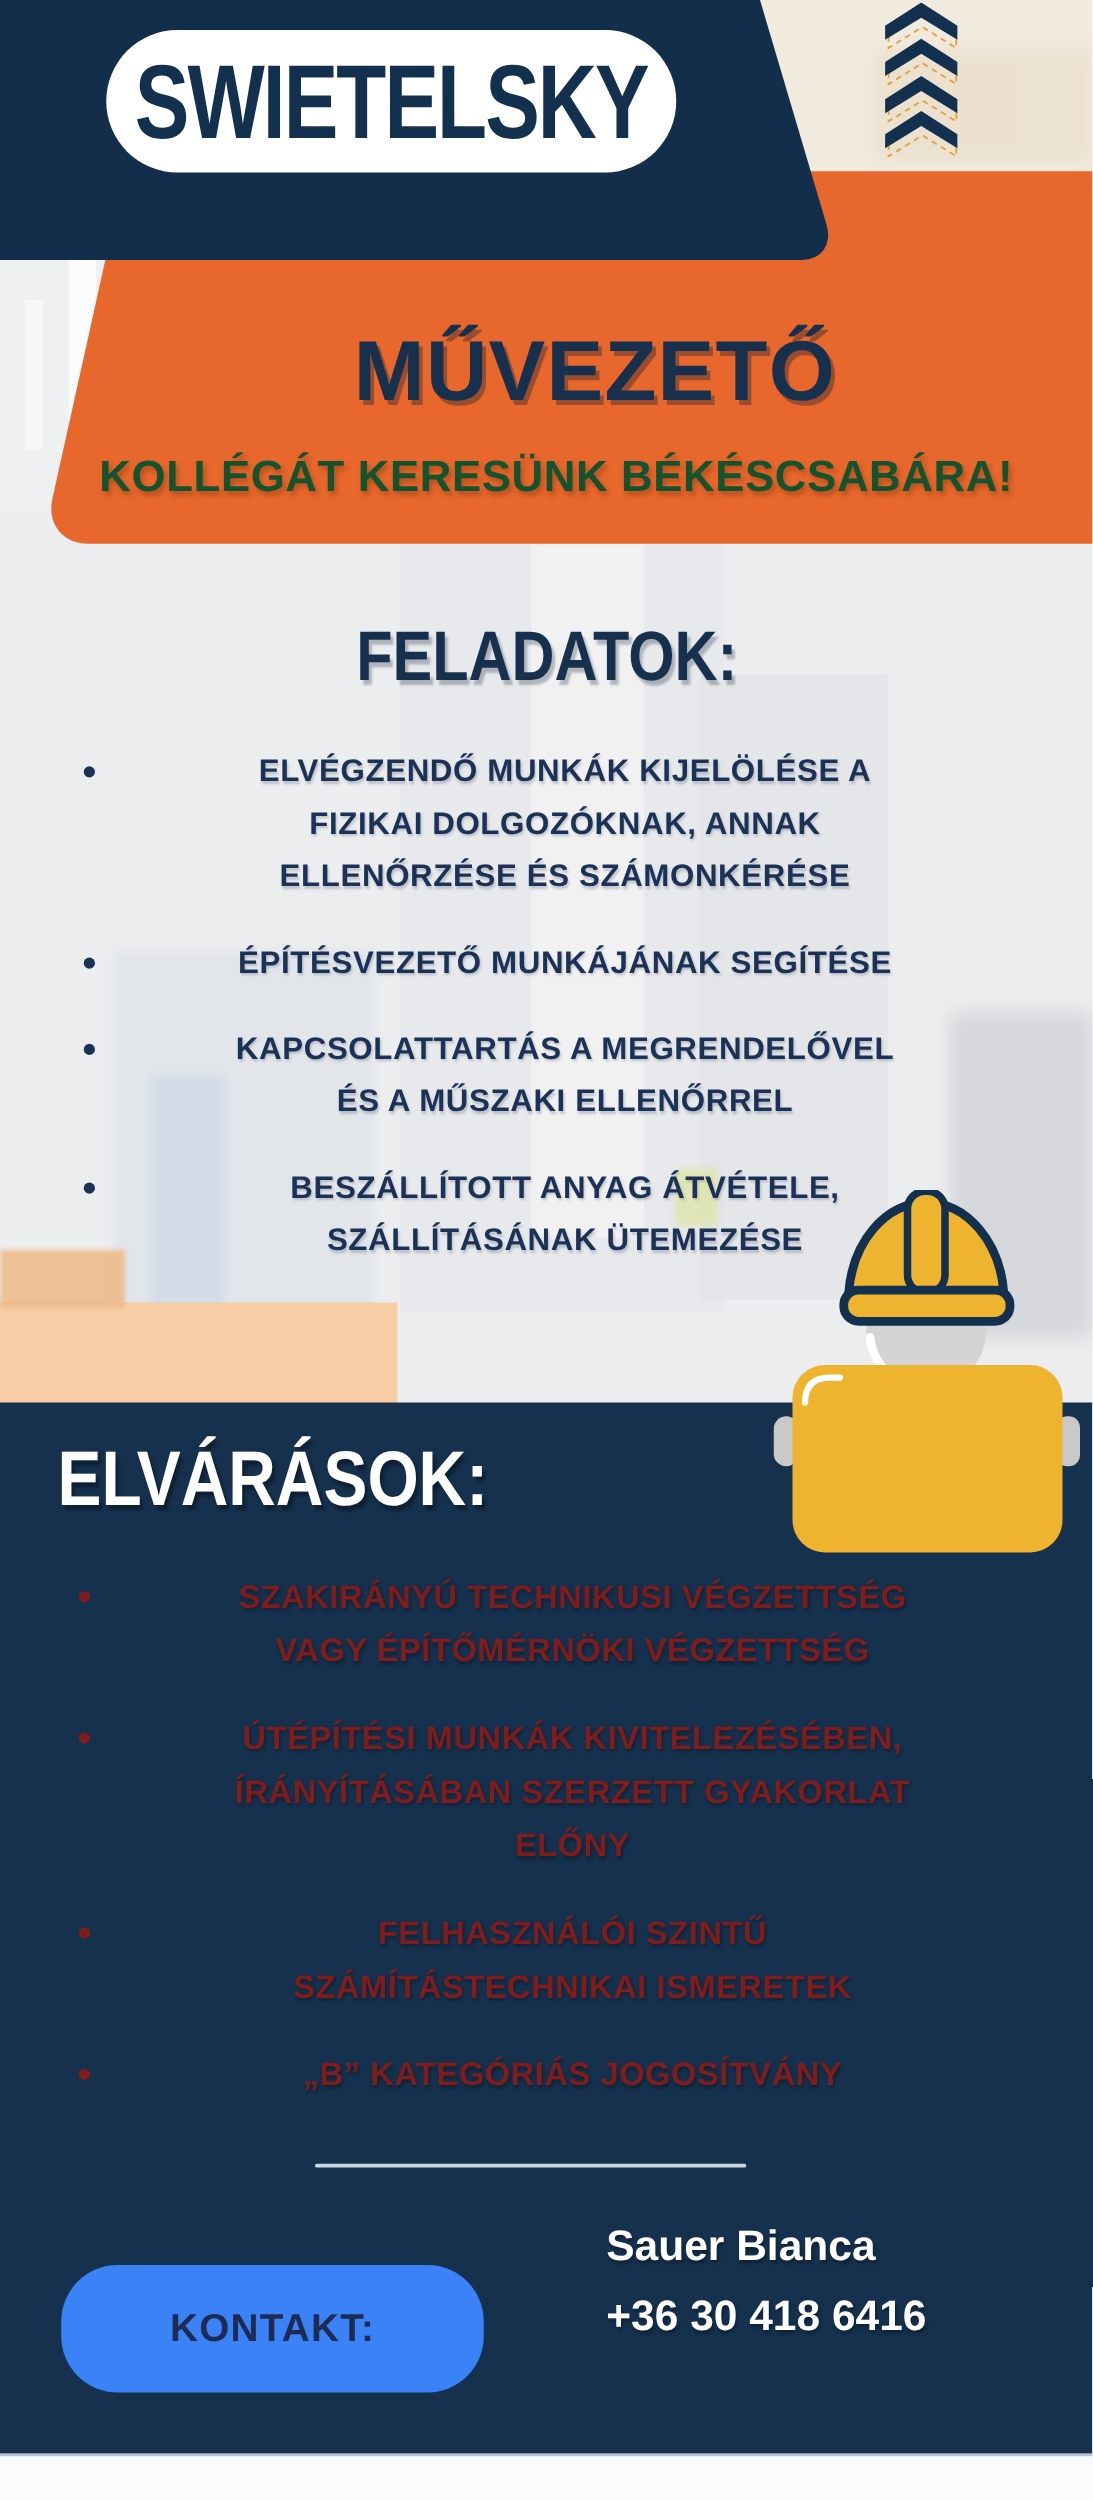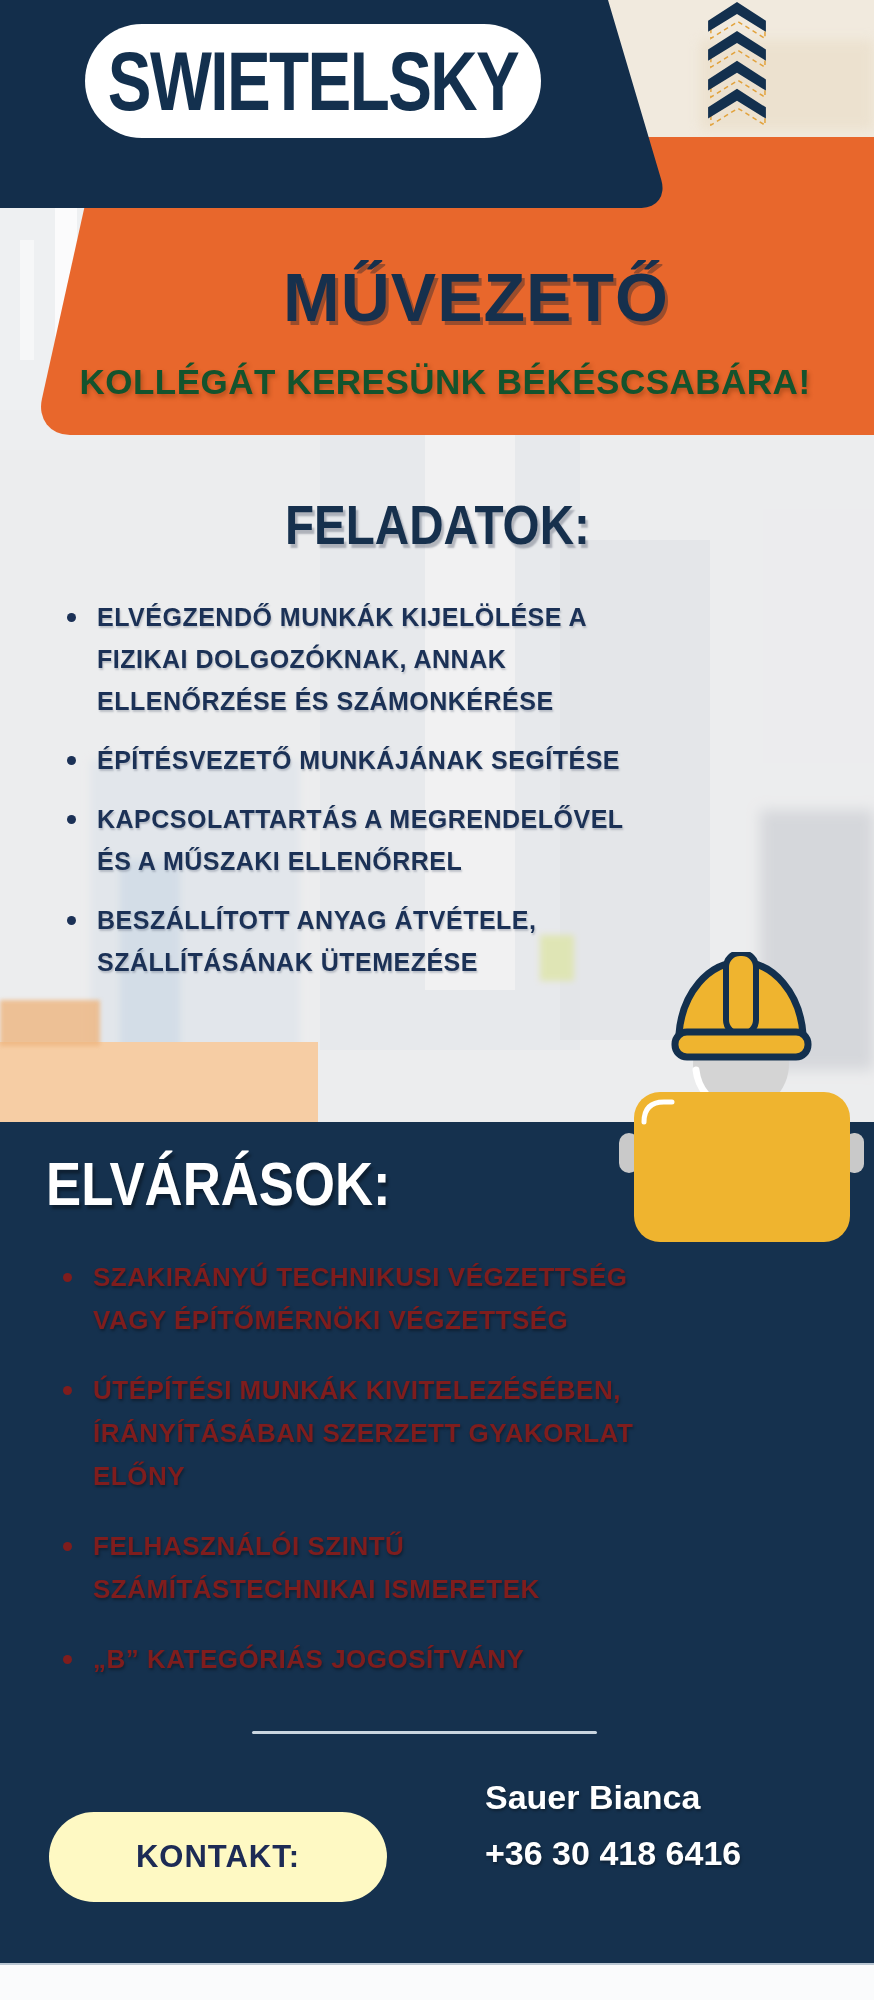--- a/index.html
+++ b/index.html
@@ -46,27 +46,27 @@
     text-shadow:3px 4px 0 rgba(10,25,45,.35);white-space:nowrap;}
   .banner-subtitle{position:absolute;left:40px;top:362px;width:810px;text-align:center;z-index:4;
     font-weight:bold;font-size:35px;color:#14532d;letter-spacing:.5px;
     text-shadow:2px 3px 4px rgba(120,50,10,.45);white-space:nowrap;}
 
   
   .tasks-heading{position:absolute;left:0;top:492px;width:874px;text-align:center;z-index:4;
     font-weight:bold;font-size:56px;color:#16304D;letter-spacing:0;
     text-shadow:3px 4px 2px rgba(60,70,90,.35);}
   .tasks-heading .squeeze{display:inline-block;transform:scaleX(.85);}
-  ul.bullets{list-style:none;margin:0;padding:0;position:absolute;z-index:4;}
+  ul.bullets{list-style:none;margin:0;padding:0;position:absolute;z-index:4;text-align:center;}
   ul.bullets li{position:relative;padding-left:30px;font-weight:bold;
     white-space:pre-line;}
   ul.tasks-list{left:67px;top:596px;width:740px;}
   ul.tasks-list li{font-size:25px;line-height:42px;color:#1b3156;letter-spacing:.5px;
     text-shadow:1px 2px 2px rgba(80,90,110,.3);}
-  ul.tasks-list li + li{margin-top:17px;}
+  ul.tasks-list li + li{margin-top:27px;}
   ul.bullets li::before{content:"";position:absolute;left:0;top:17px;width:9px;height:9px;
     border-radius:50%;background:currentColor;}
 
   
   .navy-section{position:absolute;left:0;top:1122px;width:874px;height:841px;
     background:#15314E;z-index:1;}
   .req-heading{position:absolute;left:46px;top:1148px;z-index:4;
     font-weight:bold;font-size:62px;color:#ffffff;
     text-shadow:3px 4px 3px rgba(0,0,0,.35);}
   .req-heading .squeeze{display:inline-block;transform:scaleX(.85);transform-origin:left;}
@@ -74,22 +74,22 @@
   ul.req-list li{font-size:26px;line-height:43px;color:#7f1d1d;letter-spacing:.5px;
     text-shadow:1px 2px 3px rgba(0,0,0,.35);}
   ul.req-list li + li{margin-top:27px;}
   ul.req-list li::before{top:17px;}
 
   
   .divider{position:absolute;left:252px;top:1731px;width:345px;height:3px;
     background:#c9d5df;border-radius:2px;z-index:4;}
 
   
-  .kontakt-pill{position:absolute;left:49px;top:1812px;width:338px;height:90px;
-    background:#fef9c3;border-radius:45px;z-index:4;border:none;
+  .kontakt-pill{position:absolute;left:49px;top:1812px;width:338px;height:102px;
+    background:#3b82f6;border-radius:45px;z-index:4;border:none;
     display:flex;align-items:center;justify-content:center;cursor:pointer;}
   .kontakt-label{font-weight:bold;font-size:31px;color:#1d2b55;letter-spacing:1px;}
   .contact-name,.contact-phone,.contact-email{position:absolute;left:485px;z-index:4;
     font-weight:bold;color:#ffffff;font-size:34px;white-space:nowrap;
     text-shadow:1px 2px 3px rgba(0,0,0,.35);}
   .contact-name{top:1778px;}
   .contact-phone{top:1834px;}
   .contact-email{top:1891px;}
 
   

